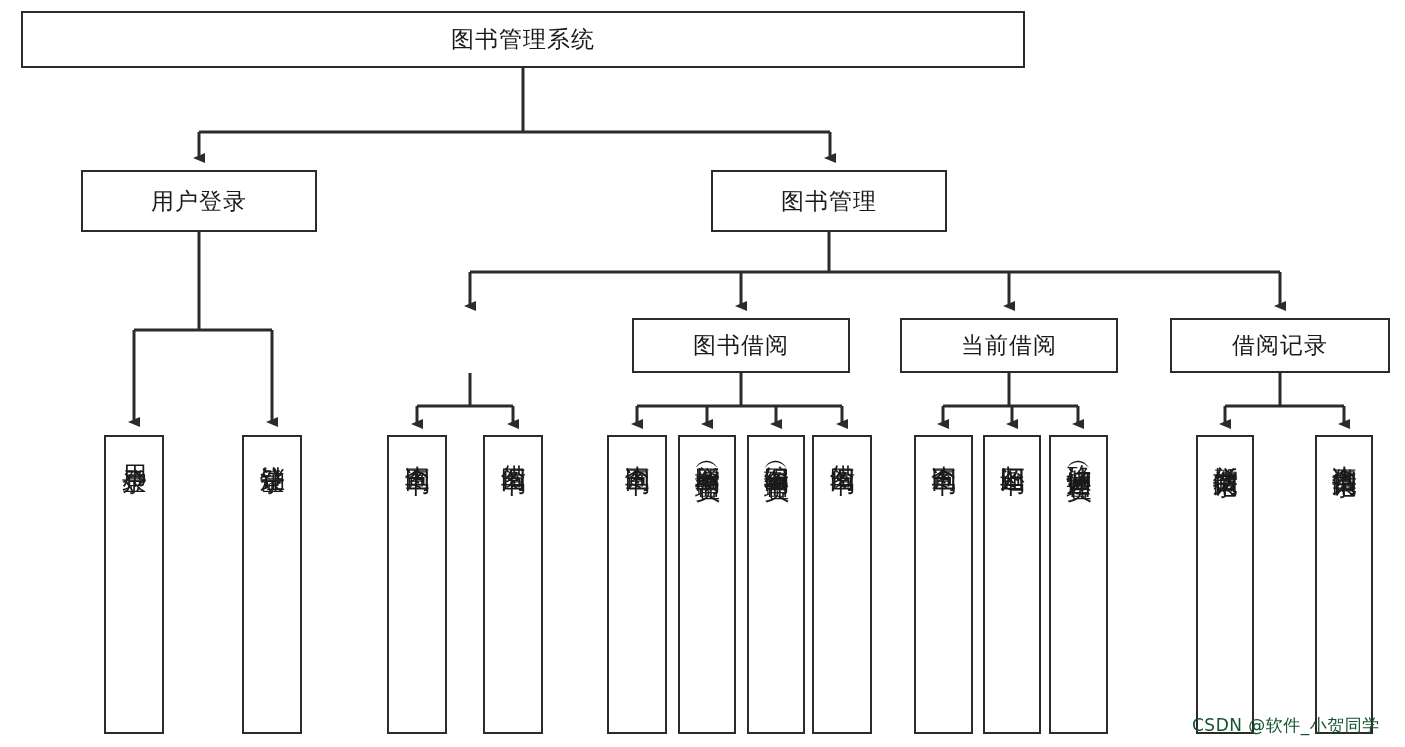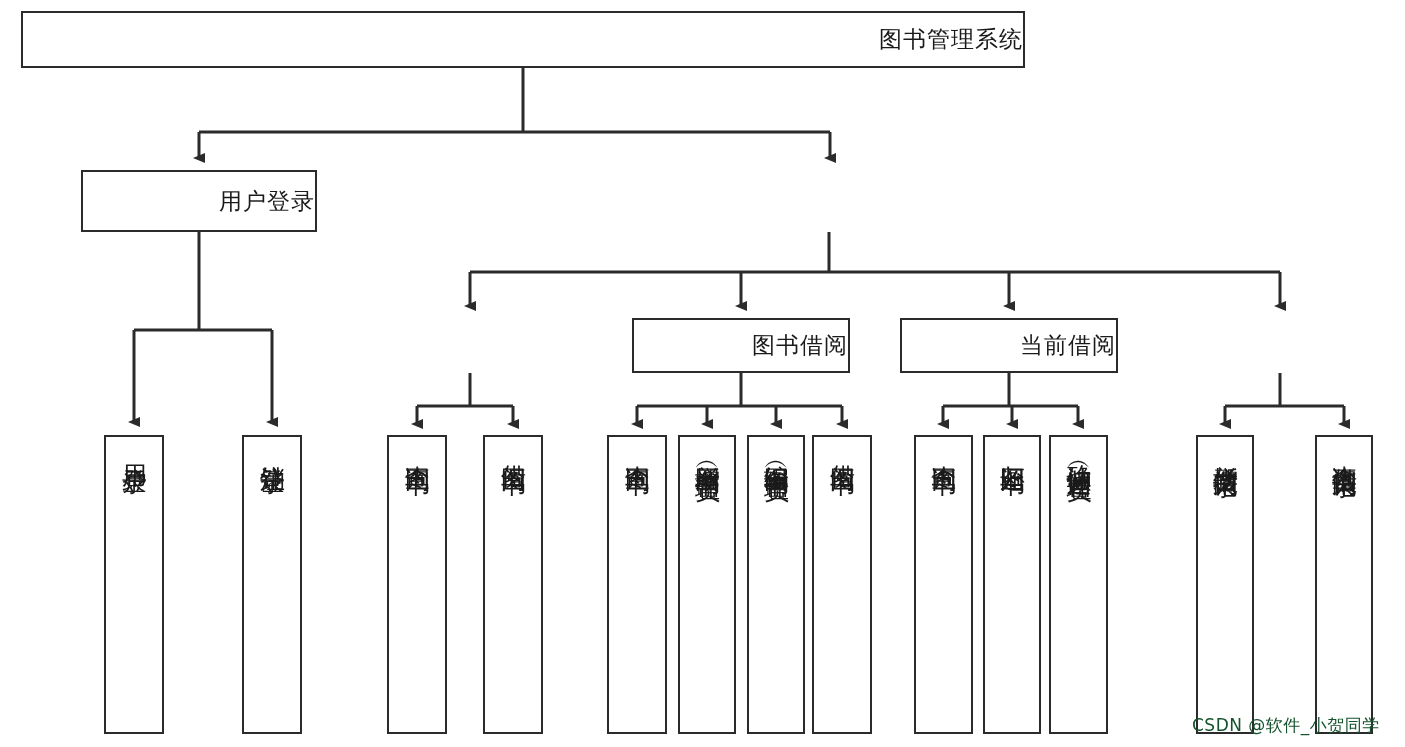--- a/index.html
+++ b/index.html
@@ -25,21 +25,21 @@
     height: 747px;
     pointer-events: none;
   }
   .node {
     position: absolute;
     box-sizing: border-box;
     background: #ffffff;
     border: 2px solid #2b2b2b;
     display: flex;
     align-items: center;
-    justify-content: flex-end;
+    justify-content: center;
     color: #1a1a1a;
   }
   .node.horiz {
     font-size: 23px;
     letter-spacing: 1px;
   }
   .node.vert {
     align-items: flex-start;
     justify-content: center;
     padding-top: 8px;
@@ -116,26 +116,32 @@
     </g>
   </svg>
 
   <div class="node horiz" style="left:21px; top:11px; width:1004px; height:57px;">
     <span>图书管理系统</span>
   </div>
 
   <div class="node horiz" style="left:81px; top:170px; width:236px; height:62px;">
     <span>用户登录</span>
   </div>
+  <div class="node horiz" style="left:711px; top:170px; width:236px; height:62px;">
+    <span>图书管理</span>
+  </div>
 
   <div class="node horiz" style="left:900px; top:318px; width:218px; height:55px;">
     <span>当前借阅</span>
   </div>
   <div class="node horiz" style="left:632px; top:318px; width:218px; height:55px;">
     <span>图书借阅</span>
+  </div>
+  <div class="node horiz" style="left:1170px; top:318px; width:220px; height:55px;">
+    <span>借阅记录</span>
   </div>
 
   <div class="node vert" style="left:104px; top:435px; width:60px; height:299px;">
     <span class="vlabel">用户登录</span>
   </div>
   <div class="node vert" style="left:242px; top:435px; width:60px; height:299px;">
     <span class="vlabel">注销登录</span>
   </div>
   <div class="node vert" style="left:387px; top:435px; width:60px; height:299px;">
     <span class="vlabel">查询图书</span>

